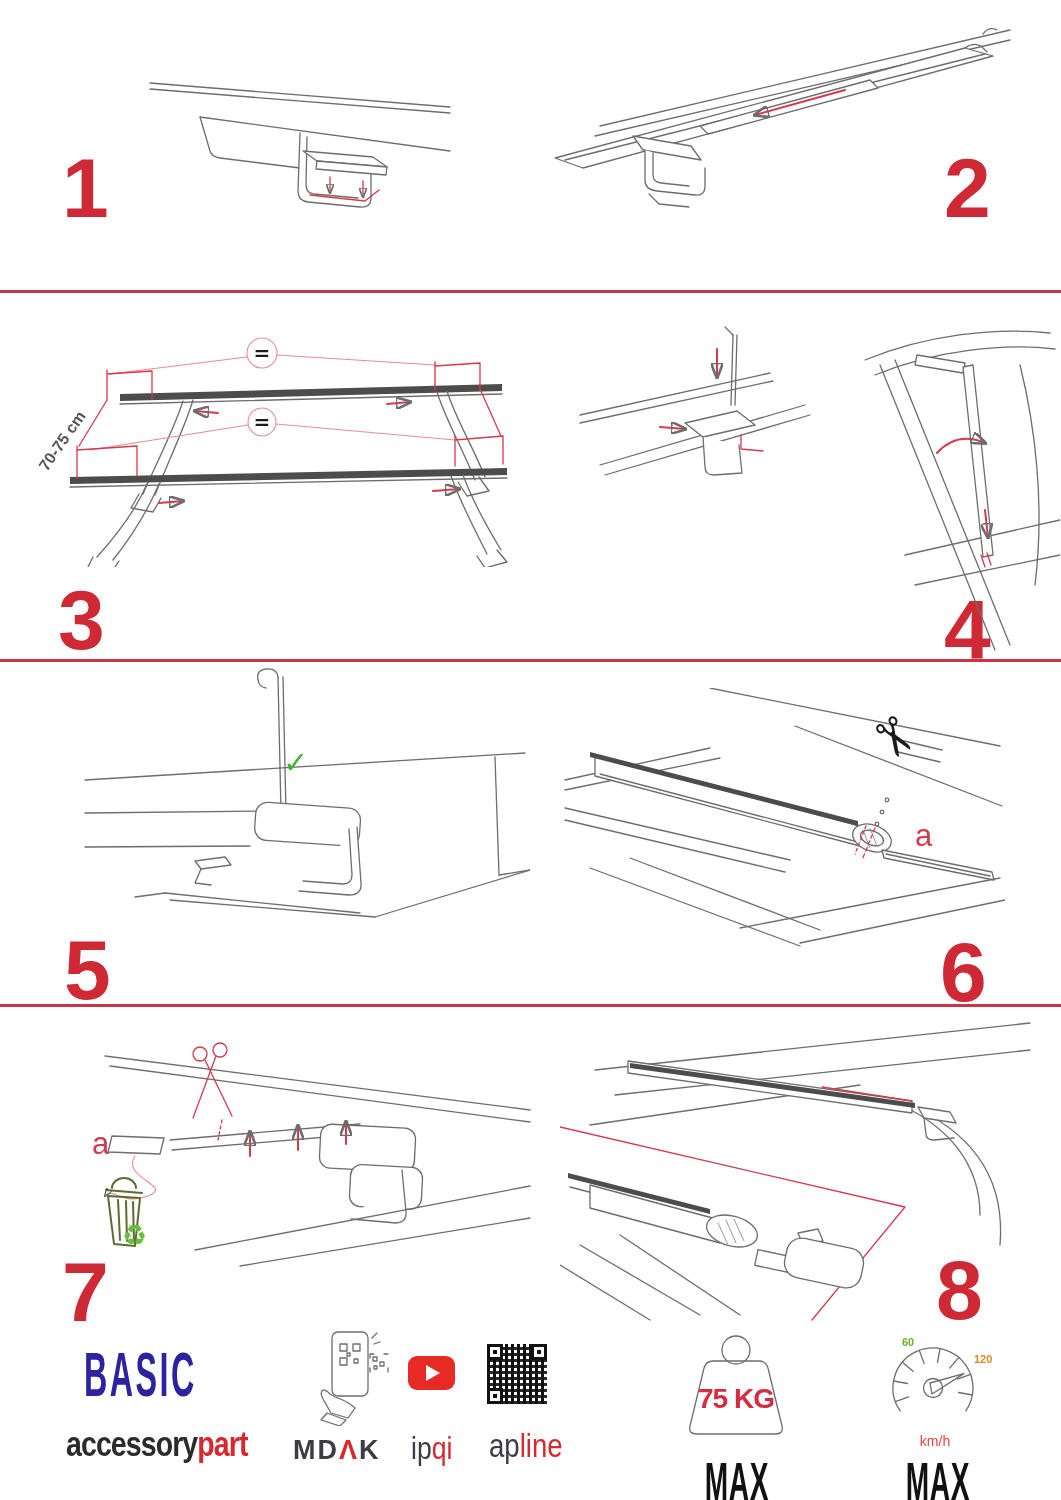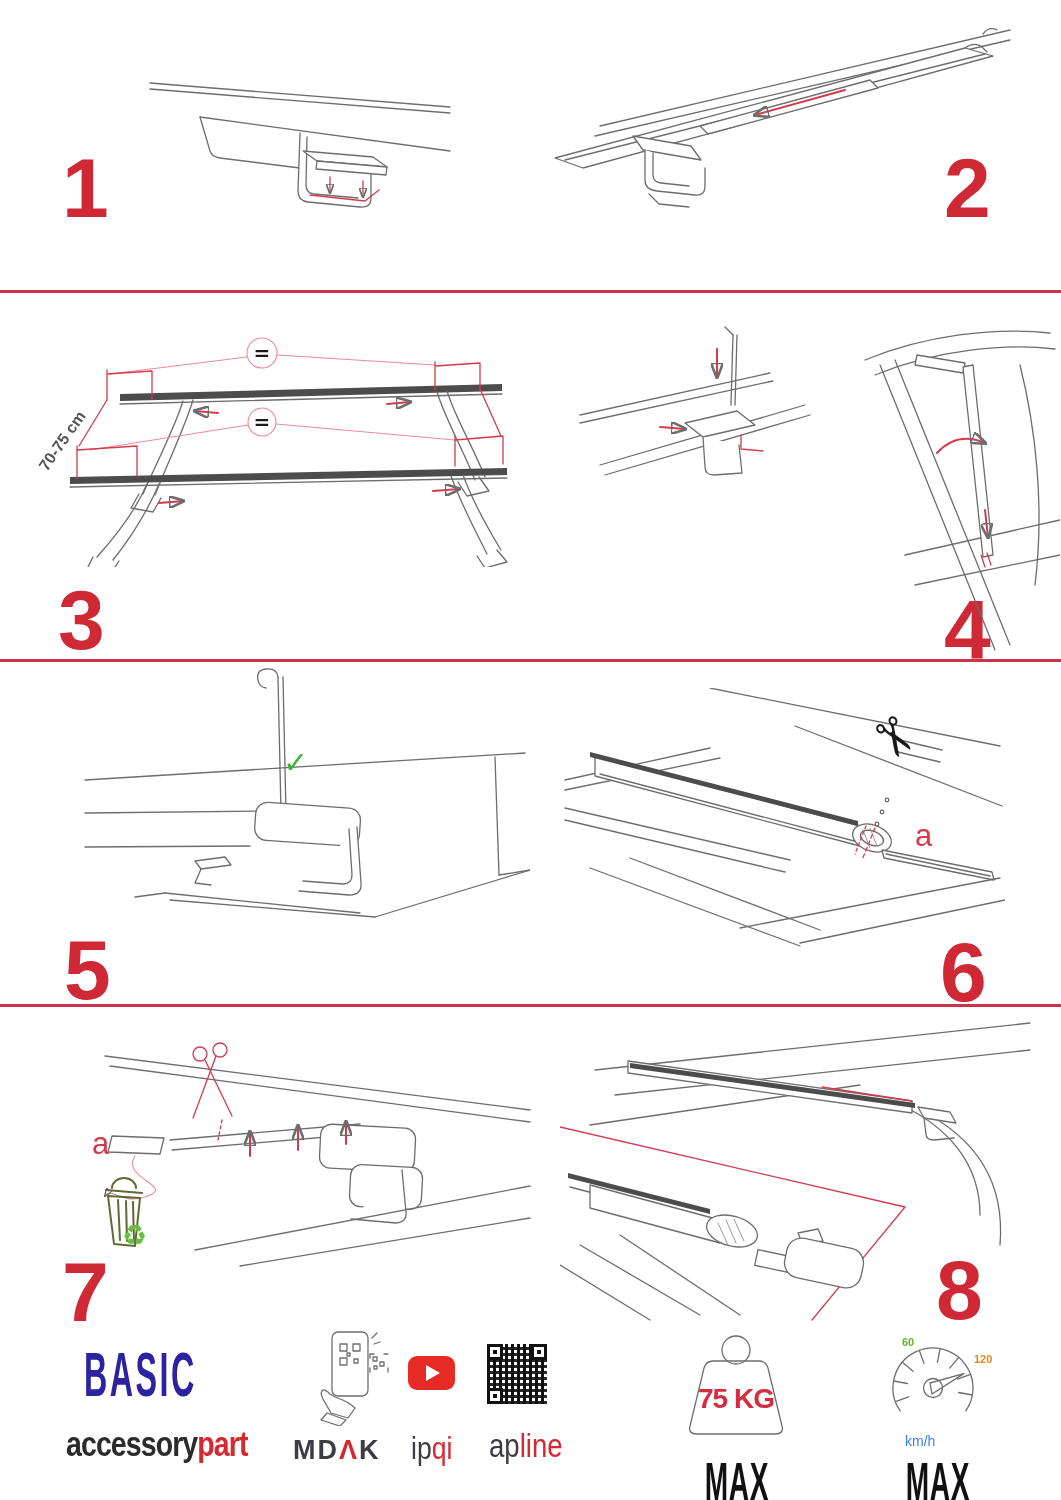--- a/index.html
+++ b/index.html
@@ -30,21 +30,21 @@
   .brand-name{position:absolute;left:66px;top:1425px;font-size:31px;font-weight:bold;
       transform:scale(0.92,1.12);transform-origin:left top;white-space:nowrap;letter-spacing:-1px;color:#2b2b2b;}
   .brand-name .red{color:#d7282f;}
   .partner{position:absolute;font-weight:bold;color:#3c3c44;white-space:nowrap;}
   .partner .red{color:#d7282f;}
   .mdak{left:293px;top:1434px;font-size:27px;letter-spacing:2px;transform:scale(1,1.05);transform-origin:left top;}
   .ipqi{left:411px;top:1430px;font-size:28px;font-weight:normal;transform:scale(0.95,1.15);transform-origin:left top;}
   .apline{left:489px;top:1427px;font-size:29px;font-weight:normal;transform:scale(0.95,1.15);transform-origin:left top;}
   .max-label{position:absolute;color:#111;font-weight:bold;font-size:36px;text-align:center;width:90px;
       transform:scale(0.78,1.5);transform-origin:center top;letter-spacing:1px;}
-  .kmh{position:absolute;left:905px;top:1433px;width:60px;color:#3b82f6;font-size:14px;}
+  .kmh{position:absolute;left:905px;top:1433px;width:60px;text-align:center;color:#ef4444;font-size:14px;}
   .qr{position:absolute;left:487px;top:1344px;width:60px;height:60px;background:
       repeating-linear-gradient(0deg,rgba(17,17,17,.9) 0 3px,rgba(255,255,255,0) 3px 6px),
       repeating-linear-gradient(90deg,#111 0 3px,#fff 3px 6px);}
   .qr-f{position:absolute;width:16px;height:16px;border:3px solid #111;background:#fff;box-sizing:border-box;}
   .qr-f::after{content:"";position:absolute;left:3px;top:3px;width:4px;height:4px;background:#111;}
   .yt{position:absolute;left:408px;top:1356px;width:47px;height:34px;background:#e62b26;border-radius:9px;}
   .yt::after{content:"";position:absolute;left:18px;top:9px;border-left:14px solid #fff;
       border-top:8px solid transparent;border-bottom:8px solid transparent;}
 </style>
 </head>

